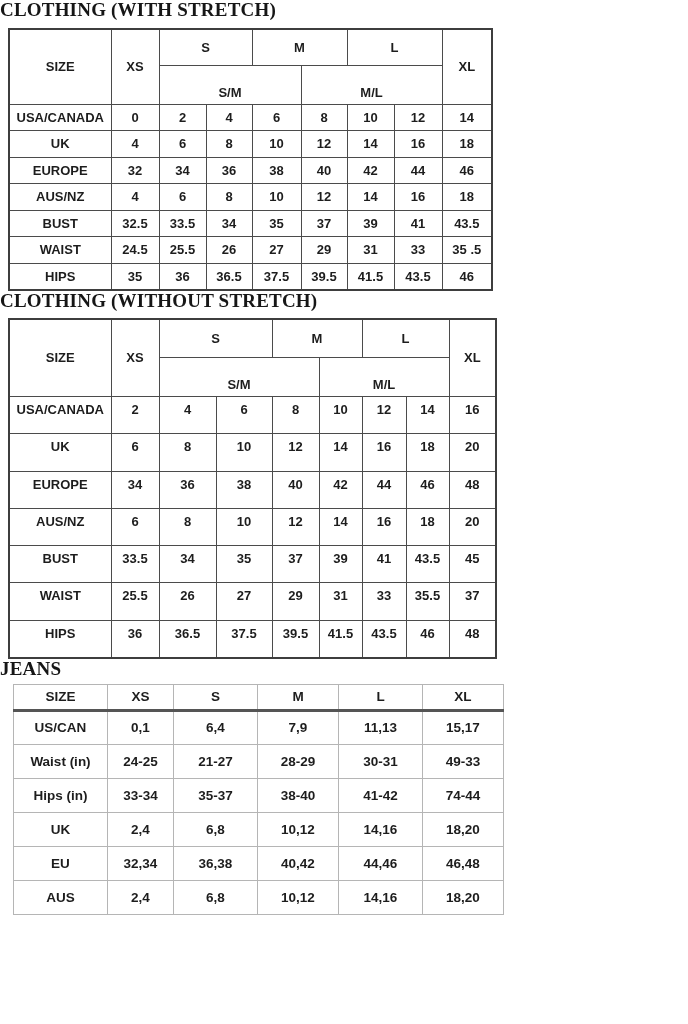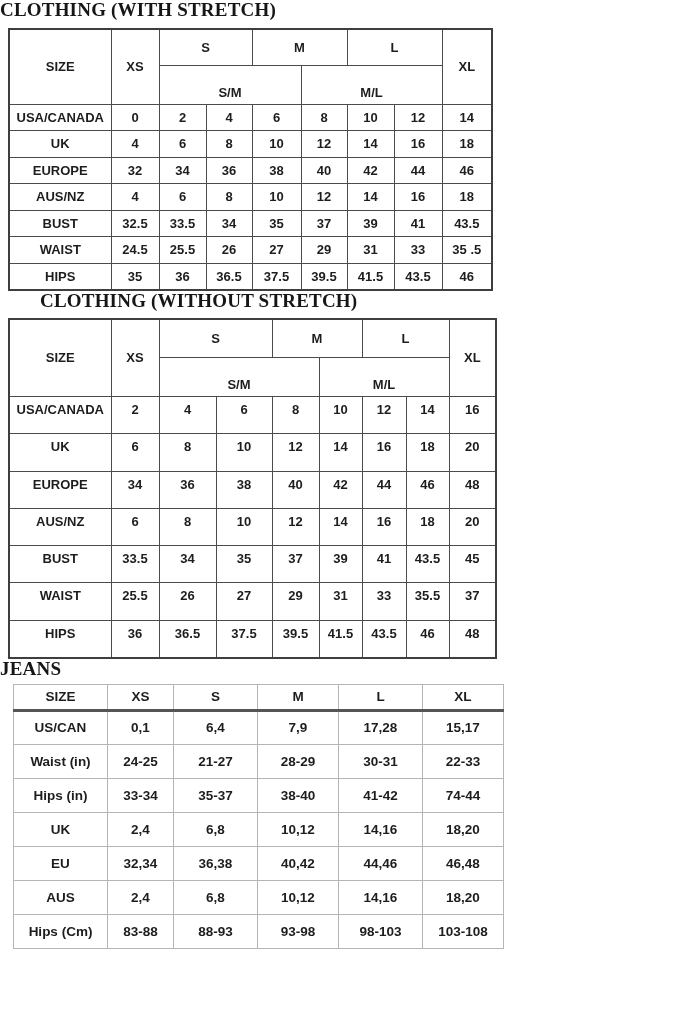--- a/index.html
+++ b/index.html
@@ -9,21 +9,21 @@
   h2.title{
     font-family:"Liberation Serif",serif;
     font-weight:bold;
     font-size:19px;
     line-height:20px;
     letter-spacing:0.2px;
     color:#161616;
     margin:0;
   }
   .title-1{margin:5px 0 0 12px;}
-  .title-2{margin:26px 0 0 12px;padding-left:40px;}
+  .title-2{margin:26px 0 0 12px;}
   .title-3{margin:18px 0 0 14px;}
 
   table{
     border-collapse:collapse;
     table-layout:fixed;
     text-align:center;
     font-weight:bold;
     color:#1d1d1d;
     empty-cells:show;
   }
@@ -299,30 +299,30 @@
           <th>L</th>
           <th>XL</th>
         </tr>
       </thead>
       <tbody>
           <tr>
             <th>US/CAN</th>
             <td>0,1</td>
             <td>6,4</td>
             <td>7,9</td>
-            <td>17,28</td>
+            <td>11,13</td>
             <td>15,17</td>
           </tr>
           <tr>
             <th>Waist (in)</th>
             <td>24-25</td>
             <td>21-27</td>
             <td>28-29</td>
             <td>30-31</td>
-            <td>22-33</td>
+            <td>49-33</td>
           </tr>
           <tr>
             <th>Hips (in)</th>
             <td>33-34</td>
             <td>35-37</td>
             <td>38-40</td>
             <td>41-42</td>
             <td>74-44</td>
           </tr>
           <tr>
@@ -342,25 +342,17 @@
             <td>46,48</td>
           </tr>
           <tr>
             <th>AUS</th>
             <td>2,4</td>
             <td>6,8</td>
             <td>10,12</td>
             <td>14,16</td>
             <td>18,20</td>
           </tr>
-          <tr>
-            <th>Hips (Cm)</th>
-            <td>83-88</td>
-            <td>88-93</td>
-            <td>93-98</td>
-            <td>98-103</td>
-            <td>103-108</td>
-          </tr>
         </tbody>
     </table>
   </section>
 
 </div>
 
 </body></html>

